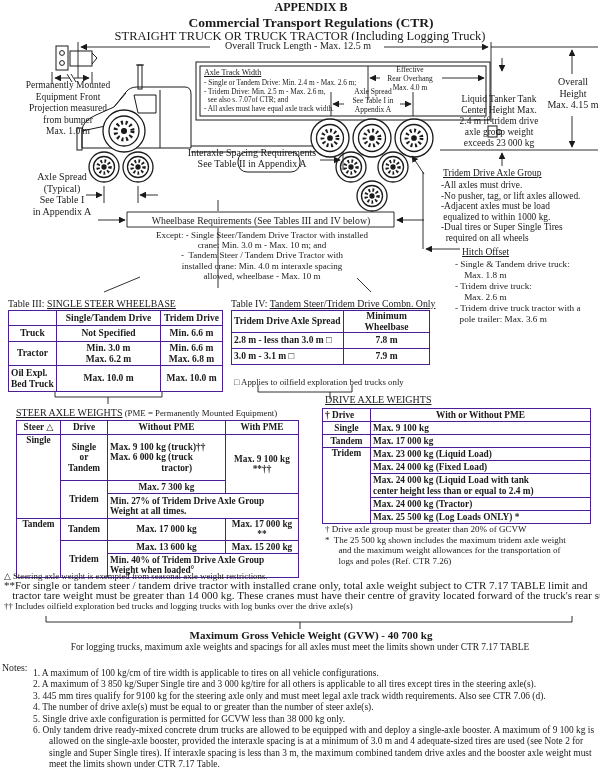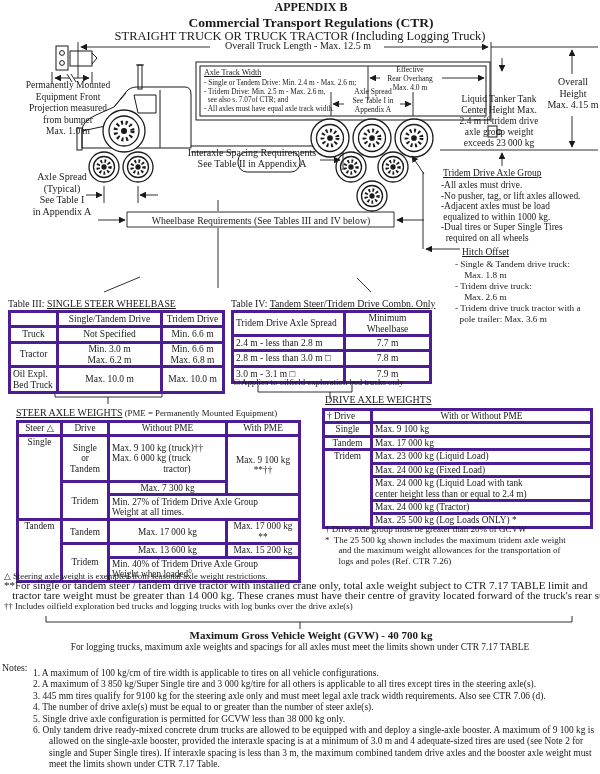--- a/index.html
+++ b/index.html
@@ -5,21 +5,21 @@
   html,body{margin:0;padding:0;background:#fff;}
   .page{position:relative;width:600px;height:774px;background:#fff;overflow:hidden;
         font-family:"Liberation Serif","DejaVu Serif",serif;color:#1a1a1a;}
   .abs{position:absolute;}
   .c{text-align:center;}
   .pre{white-space:pre;}
   .u{text-decoration:underline;}
   .b{font-weight:bold;margin-left:11px;}
   svg.art{position:absolute;left:0;top:0;}
   table.tbl{position:absolute;border-collapse:collapse;table-layout:fixed;background:#fff;}
-  table.tbl td,table.tbl th{border:3px solid #4c1d95;padding:0 2px;font-weight:normal;
+  table.tbl td,table.tbl th{border:1px solid #4c1d95;padding:0 2px;font-weight:bold;
         vertical-align:middle;line-height:1.12;}
   .whitebg{background:#fff;}
 </style>
 </head>
 <body>
 
 <div class="page">
 
   <svg class="art" width="600" height="774" viewBox="0 0 600 774">
     <defs>
@@ -206,20 +206,25 @@
 
   <div class="abs u" style="left:443px;top:168px;font-size:9.5px">Tridem Drive Axle Group</div>
   <div class="abs pre" style="left:441px;top:180px;font-size:9.4px;line-height:10.6px">-All axles must drive.
 -No pusher, tag, or lift axles allowed.
 -Adjacent axles must be load
  equalized to within 1000 kg.
 -Dual tires or Super Single Tires
   required on all wheels</div>
 
   <div class="abs c" style="left:128px;top:215px;width:266px;font-size:9.8px">Wheelbase Requirements (See Tables III and IV below)</div>
+  <div class="abs c pre" style="left:128px;top:230px;width:268px;font-size:9px;line-height:10.2px">Except: - Single Steer/Tandem Drive Tractor with installed
+crane: Min. 3.0 m - Max. 10 m; and
+-  Tandem Steer / Tandem Drive Tractor with
+installed crane: Min. 4.0 m interaxle spacing
+allowed, wheelbase - Max. 10 m</div>
 
   <div class="abs u" style="left:462px;top:247px;font-size:9.5px">Hitch Offset</div>
   <div class="abs pre" style="left:455px;top:259px;font-size:9.2px;line-height:11px">- Single &amp; Tandem drive truck:
     Max. 1.8 m
 - Tridem drive truck:
     Max. 2.6 m
 - Tridem drive truck tractor with a
   pole trailer: Max. 3.6 m</div>
 
   <div class="abs" style="left:8px;top:298px;font-size:9.8px"><span>Table III: </span><span class="u">SINGLE STEER WHEELBASE</span></div>
@@ -259,24 +264,20 @@
   <div class="abs" style="left:231px;top:298px;font-size:9.8px"><span>Table IV: </span><span class="u">Tandem Steer/Tridem Drive Combn. Only</span></div>
   <table class="tbl" style="left:231px;top:310px;font-size:9.5px">
     <colgroup>
         <col style="width:112px">
         <col style="width:86px">
       </colgroup>
     <tbody>
         <tr style="height:15px">
       <th style="text-align:left">Tridem Drive Axle Spread</th>
       <th class="c">Minimum Wheelbase</th>
-    </tr>
-    <tr style="height:15px">
-      <td>2.4 m - less than 2.8 m</td>
-      <td class="c">7.7 m</td>
     </tr>
     <tr style="height:16px">
       <td>2.8 m - less than 3.0 m □</td>
       <td class="c">7.8 m</td>
     </tr>
     <tr style="height:16px">
       <td>3.0 m - 3.1 m □</td>
       <td class="c">7.9 m</td>
     </tr>
   </tbody>

